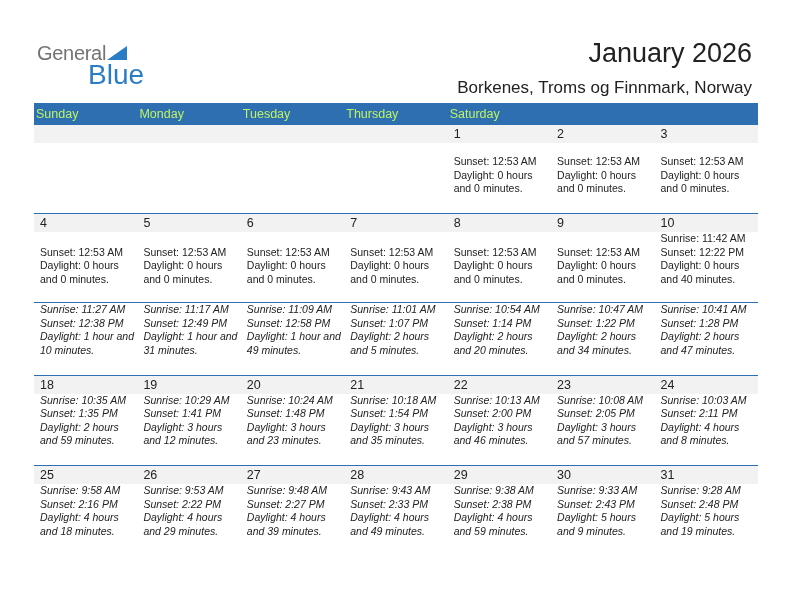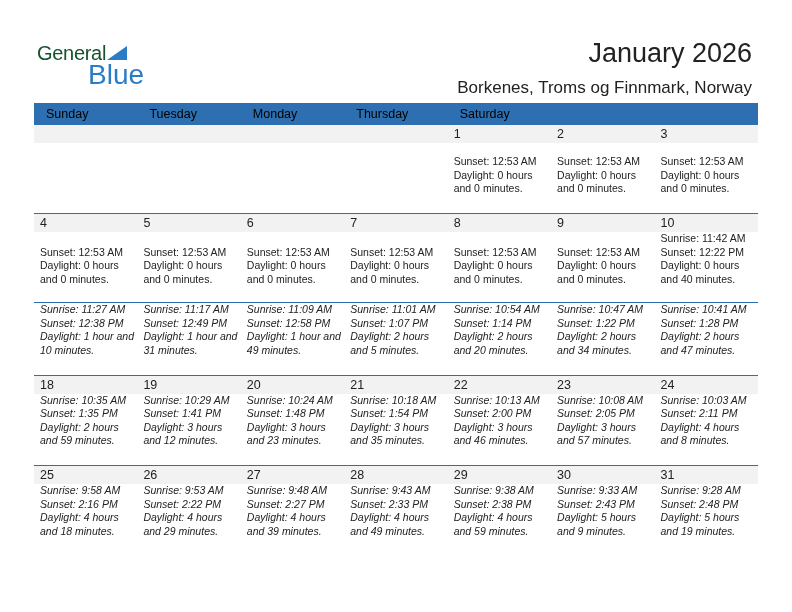--- a/index.html
+++ b/index.html
@@ -1,25 +1,25 @@
 <!DOCTYPE html>
 <html><head>
 <meta charset="utf-8">
 <style>
   html, body { margin:0; padding:0; background:#ffffff; }
   body { width:792px; height:612px; position:relative; font-family:"Liberation Sans", sans-serif; color:#222; overflow:hidden; }
   .logo { position:absolute; left:37px; top:42px; width:100px; height:40px; }
-  .logo .general { position:absolute; left:0; top:0; font-size:20px; color:#14532d; letter-spacing:-0.3px; }
+  .logo .general { position:absolute; left:0; top:0; font-size:20px; color:#737373; letter-spacing:-0.3px; }
   .logo .blue { position:absolute; left:51px; top:17px; font-size:28px; color:#2a7cc7; }
   .logo .tri { position:absolute; left:70px; top:4px; width:0; height:0; border-left:20px solid transparent; border-bottom:14px solid #2a7cc7; }
   .title { position:absolute; right:40px; top:38px; font-size:27px; color:#222; }
   .subtitle { position:absolute; right:40px; top:78px; font-size:17px; color:#222;text-align:center; }
   .cal { position:absolute; left:34px; top:103px; width:724px; }
   .hdr { display:flex; height:22px; background:#2e6fb1; }
-  .hdr div { width:103.43px; color:#000000; font-size:12.5px; line-height:22px; padding-left:12px; box-sizing:border-box; }
+  .hdr div { width:103.43px; color:#bef264; font-size:12.5px; line-height:22px; padding-left:2px; box-sizing:border-box; }
   .week { border-top:1.5px solid #2e6fb1; }
   .week.first { border-top:none; }
   .nums { display:flex; height:18px; background:#f2f2f2; }
   .nums div { width:103.43px; font-size:12.5px; line-height:18px; padding-left:6px; box-sizing:border-box; color:#222; }
   .info { display:flex; }
   .info .cell { width:103.43px; padding-left:6px; box-sizing:border-box; font-size:10.5px; line-height:13.5px; color:#222; }
   .w1 .info { height:70px; padding-top:12px; box-sizing:border-box; }
   .w2 .info { height:70px; }
   .w3 .info, .w4 .info, .w5 .info { height:71.5px;font-style:italic; }
   .pad { padding-top:13.5px; }
@@ -32,22 +32,22 @@
   <span class="tri"></span>
   <span class="blue">Blue</span>
 </div>
 
 <div class="title">January 2026</div>
 <div class="subtitle">Borkenes, Troms og Finnmark, Norway</div>
 
 <div class="cal">
   <div class="hdr" id="hdr">
       <div>Sunday</div>
+      <div>Monday</div>
       <div>Tuesday</div>
-      <div>Monday</div>
       <div>Thursday</div>
       <div>Saturday</div>
     </div>
   <div id="weeks">
       <div class="week w1 first">
         <div class="nums">
           <div></div>
           <div></div>
           <div></div>
           <div></div>

